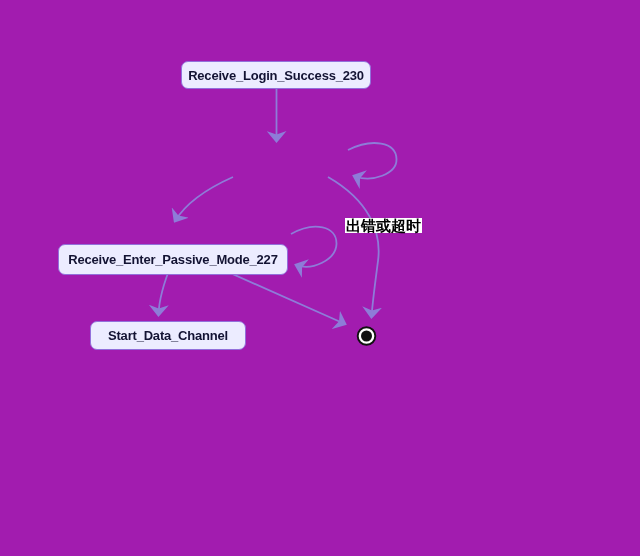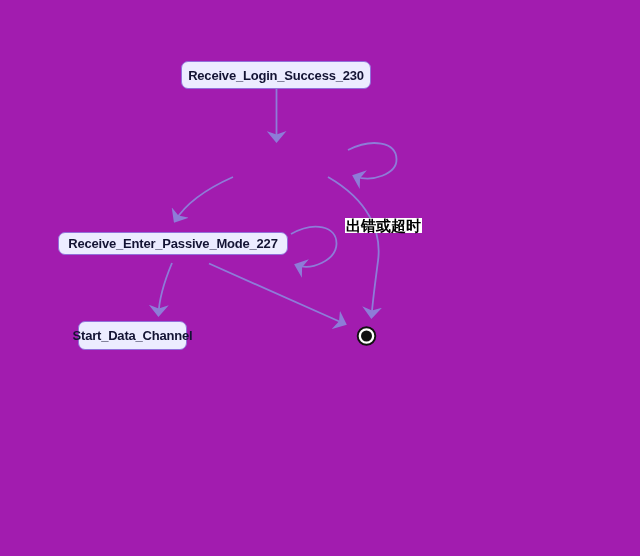--- a/index.html
+++ b/index.html
@@ -38,22 +38,22 @@
     border: 1.4px solid #9370db;
     border-radius: 7px;
     font-size: 13px;
     font-weight: 700;
     letter-spacing: -0.2px;
     color: #131333;
     white-space: nowrap;
   }
   #node-0 { left: 181px; top: 61px;  width: 190px; height: 28px; }
   #node-1 { left: 207px; top: 147px; width: 140px; height: 29px; }
-  #node-2 { left: 58px;  top: 232px; width: 230px; height: 23px; }
-  #node-3 { left: 78px;  top: 321px; width: 109px; height: 29px; }
+  #node-2 { left: 58px;  top: 244px; width: 230px; height: 31px; }
+  #node-3 { left: 90px;  top: 321px; width: 156px; height: 29px; }
   .edge-label {
     position: absolute;
     left: 345px;
     top: 218px;
     font-size: 15px;
     font-weight: 700;
     color: #000000;
     background: #ffffff;
     padding: 0 1px;
     white-space: nowrap;

